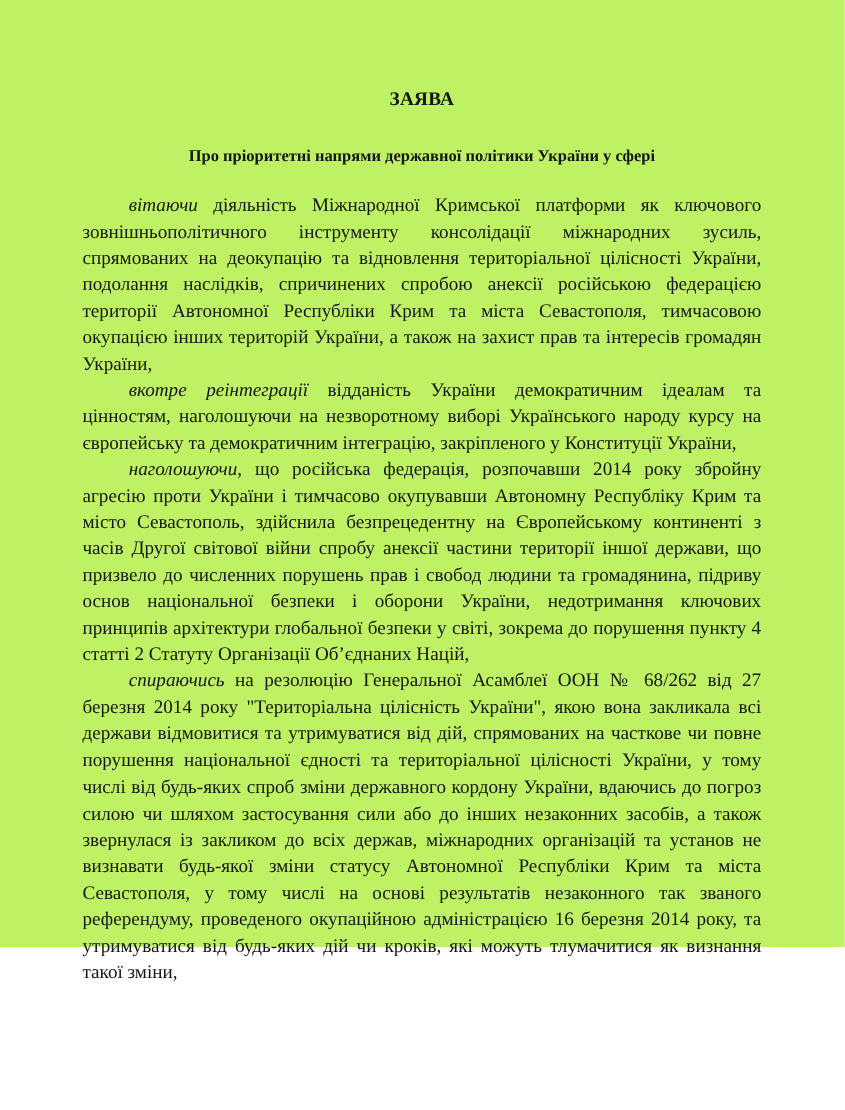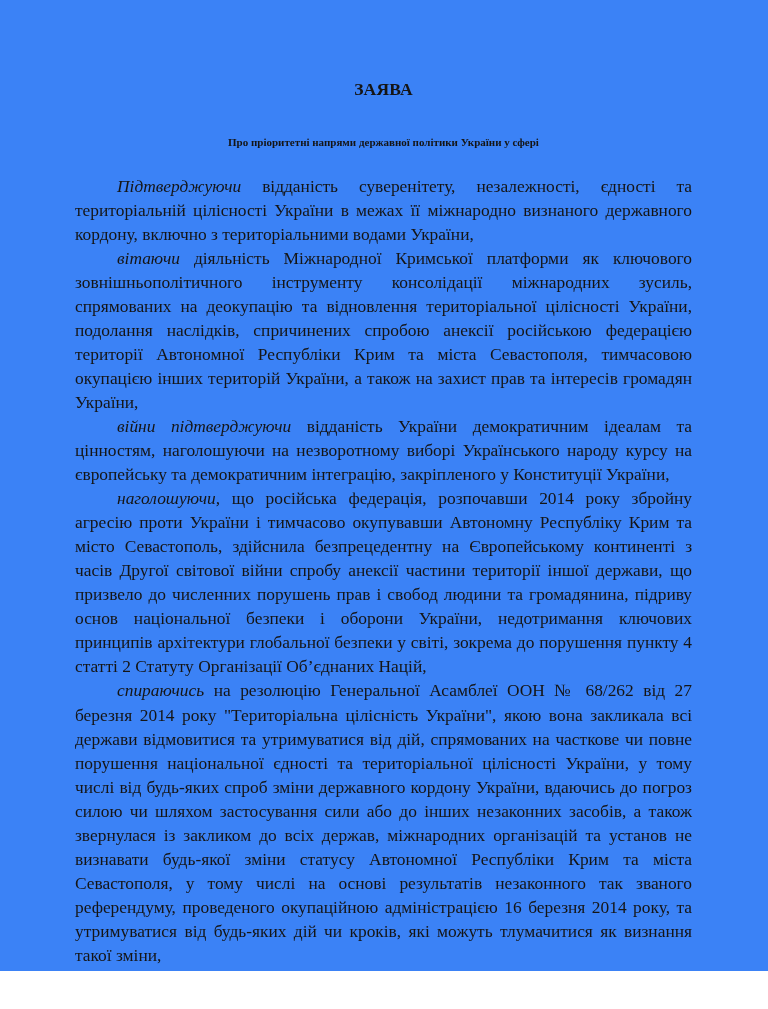--- a/index.html
+++ b/index.html
@@ -12,22 +12,22 @@
     height: 1009px;
     overflow: hidden;
     font-family: "Liberation Serif", "DejaVu Serif", serif;
     color: #151515;
     -webkit-font-smoothing: antialiased;
   }
 
   .page {
     position: relative;
     width: 768px;
-    height: 971px;
-    background: #3b82f6;
+    height: 861px;
+    background: #bef264;
     box-sizing: border-box;
     padding: 0 76px 0 75px;
   }
 
   
   .doc-title {
     text-align: center;
     font-weight: bold;
     font-size: 17.5px;
     line-height: 23px;
@@ -35,21 +35,21 @@
     margin: 0;
     padding-top: 78px;
   }
   .doc-title .line {
     display: block;
   }
 
   .doc-subtitle {
     text-align: center;
     font-weight: bold;
-    font-size: 11px;
+    font-size: 15px;
     line-height: 25.5px;
     margin: 0;
     padding-top: 29px;
   }
   .doc-subtitle .line {
     display: block;
   }
 
   
   .body-text {
@@ -83,27 +83,24 @@
   <h1 class="doc-title">
     <span class="line">ЗАЯВА</span>
   </h1>
 
   <h2 class="doc-subtitle">
     <span class="line">Про пріоритетні напрями державної політики України у сфері</span>
   </h2>
 
   <div class="body-text">
     <p class="para">
-      <span class="lead">Підтверджуючи</span><span> відданість суверенітету, незалежності, єдності та територіальній цілісності України в межах її міжнародно визнаного державного кордону, включно з територіальними водами України,</span>
-    </p>
-    <p class="para">
       <span class="lead">вітаючи</span><span> діяльність Міжнародної Кримської платформи як ключового зовнішньополітичного інструменту консолідації міжнародних зусиль, спрямованих на деокупацію та відновлення територіальної цілісності України, подолання наслідків, спричинених спробою анексії російською федерацією території Автономної Республіки Крим та міста Севастополя, тимчасовою окупацією інших територій України, а також на захист прав та інтересів громадян України,</span>
     </p>
     <p class="para">
-      <span class="lead">війни підтверджуючи</span><span> відданість України демократичним ідеалам та цінностям, наголошуючи на незворотному виборі Українського народу курсу на європейську та демократичним інтеграцію, закріпленого у Конституції України,</span>
+      <span class="lead">вкотре реінтеграції</span><span> відданість України демократичним ідеалам та цінностям, наголошуючи на незворотному виборі Українського народу курсу на європейську та демократичним інтеграцію, закріпленого у Конституції України,</span>
     </p>
     <p class="para">
       <span class="lead">наголошуючи,</span><span> що російська федерація, розпочавши 2014 року збройну агресію проти України і тимчасово окупувавши Автономну Республіку Крим та місто Севастополь, здійснила безпрецедентну на Європейському континенті з часів Другої світової війни спробу анексії частини території іншої держави, що призвело до численних порушень прав і свобод людини та громадянина, підриву основ національної безпеки і оборони України, недотримання ключових принципів архітектури глобальної безпеки у світі, зокрема до порушення пункту 4 статті 2 Статуту Організації Об’єднаних Націй,</span>
     </p>
     <p class="para">
       <span class="lead">спираючись</span><span> на резолюцію Генеральної Асамблеї ООН № 68/262 від 27 березня 2014 року "Територіальна цілісність України", якою вона закликала всі держави відмовитися та утримуватися від дій, спрямованих на часткове чи повне порушення національної єдності та територіальної цілісності України, у тому числі від будь-яких спроб зміни державного кордону України, вдаючись до погроз силою чи шляхом застосування сили або до інших незаконних засобів, а також звернулася із закликом до всіх держав, міжнародних організацій та установ не визнавати будь-якої зміни статусу Автономної Республіки Крим та міста Севастополя, у тому числі на основі результатів незаконного так званого референдуму, проведеного окупаційною адміністрацією 16 березня 2014 року, та утримуватися від будь-яких дій чи кроків, які можуть тлумачитися як визнання такої зміни,</span>
     </p>
   </div>
 
 </div>

